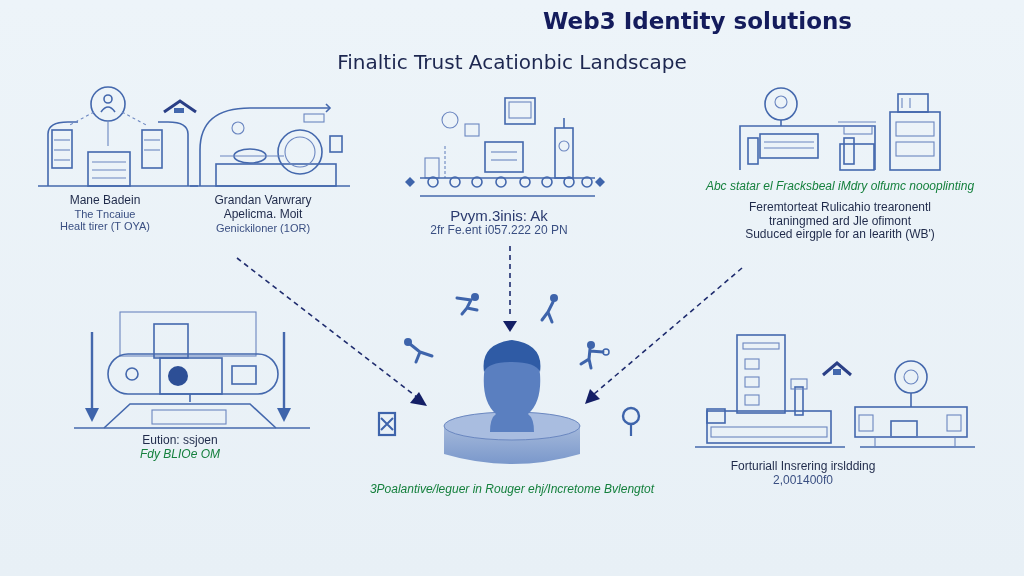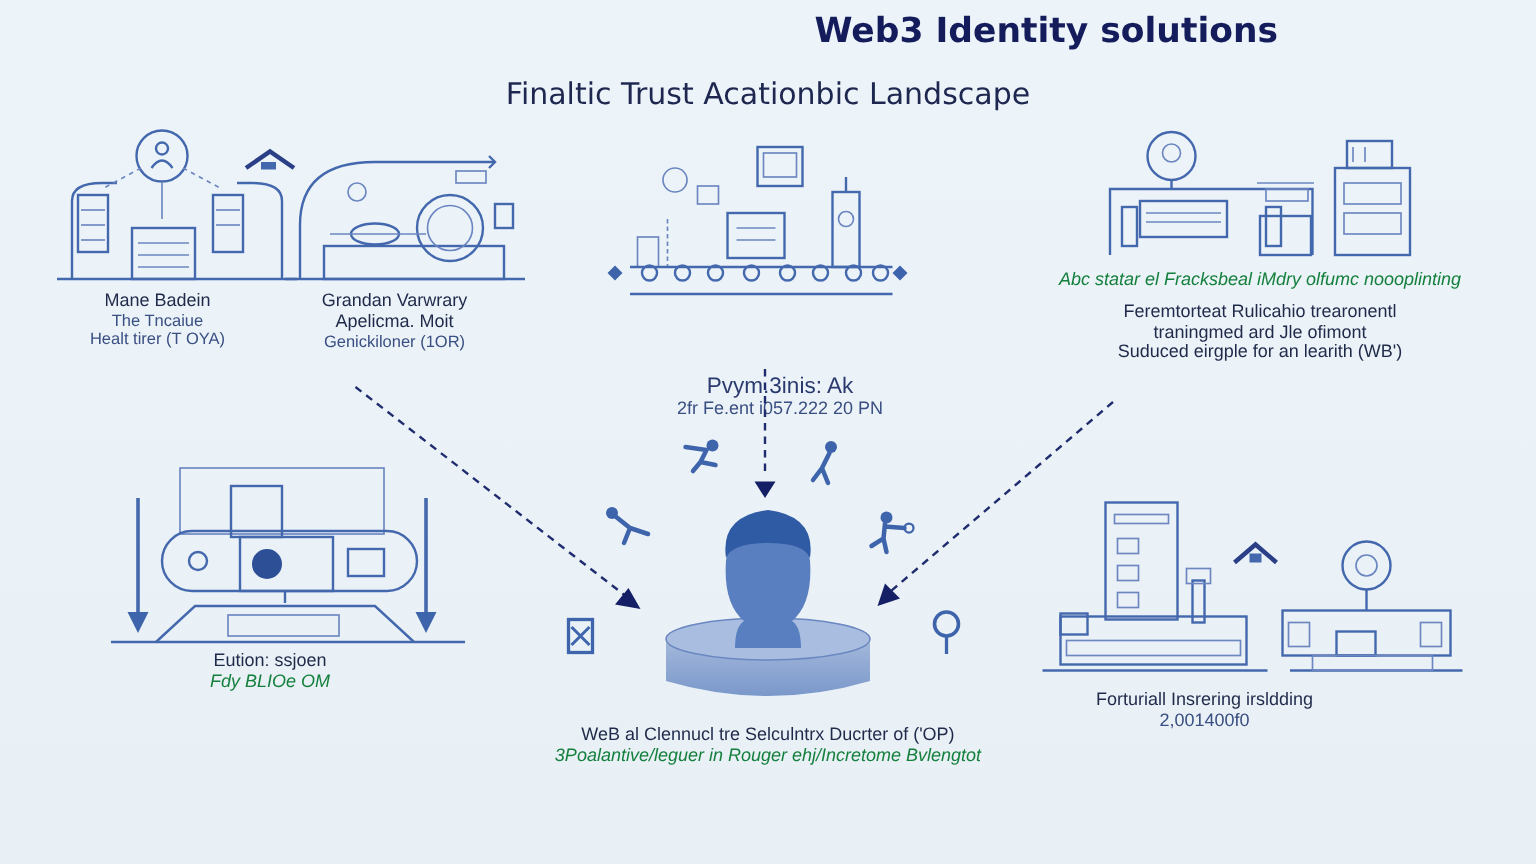--- a/index.html
+++ b/index.html
@@ -103,21 +103,21 @@
       <circle class="ln" cx="50" cy="10" r="5"></circle>
       <circle class="ln" cx="72" cy="10" r="5"></circle>
     <circle class="ln" cx="96" cy="10" r="5"></circle>
       <circle class="ln" cx="120" cy="10" r="5"></circle>
       <circle class="ln" cx="142" cy="10" r="5"></circle>
     <circle class="ln" cx="164" cy="10" r="5"></circle>
       <circle class="ln" cx="182" cy="10" r="5"></circle>
   </g>
   <line class="ln" x1="15" y1="24" x2="190" y2="24"></line>
 </svg>
-<div class="abs cap" style="left:420px;top:207px;width:200px;margin-top:42px;">
+<div class="abs cap" style="left:399px;top:207px;width:200px;">
   <div class="m">Pvym.3inis: Ak</div>
   <div class="s" style="font-size:12px;">2fr Fe.ent i057.222 20 PN</div>
 </div>
 
 <svg style="left:730px;top:82px;width:240px;height:90px;" viewBox="0 0 240 90">
   <circle class="ln" cx="51" cy="22" r="16"></circle>
   <circle class="ln2" cx="51" cy="20" r="6"></circle>
   <line class="ln" x1="51" y1="38" x2="51" y2="44"></line>
   <path class="ln" d="M10 88 V44 H145 V88"></path>
   <rect class="ln" x="30" y="52" width="58" height="24"></rect>
@@ -238,15 +238,14 @@
   <g>
     <path d="M4 104 V132 Q72 152 140 132 V104" fill="url(#pedg)" opacity="0.9"></path>
     <ellipse cx="72" cy="104" rx="68" ry="14" fill="#a9bde0" stroke="#6a87c0" stroke-width="1"></ellipse>
   </g>
   <g>
     <path d="M50 110 Q50 96 56 92 Q42 80 44 52 Q46 28 72 28 Q98 28 100 52 Q102 80 88 92 Q94 96 94 110 Z" fill="#5a7fc0"></path>
     <path d="M44 50 Q40 22 72 18 Q104 22 100 50 Q96 40 72 40 Q48 40 44 50 Z" fill="#2f5ba5"></path>
   </g>
 </svg>
 <div class="abs cap" style="left:300px;top:483px;width:424px;">
-  <div class="h">WeB al Clennucl tre Selculntrx Ducrter of ('OP)</div>
   <div class="i">3Poalantive/leguer in Rouger ehj/Incretome Bvlengtot</div>
 </div>
 
 </body></html>

